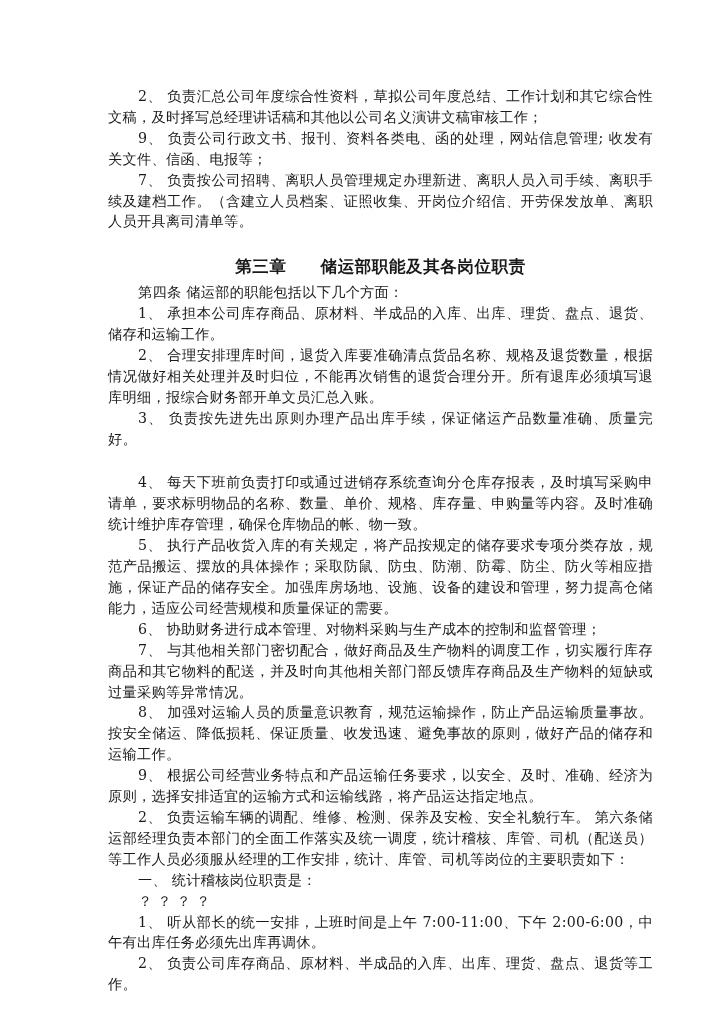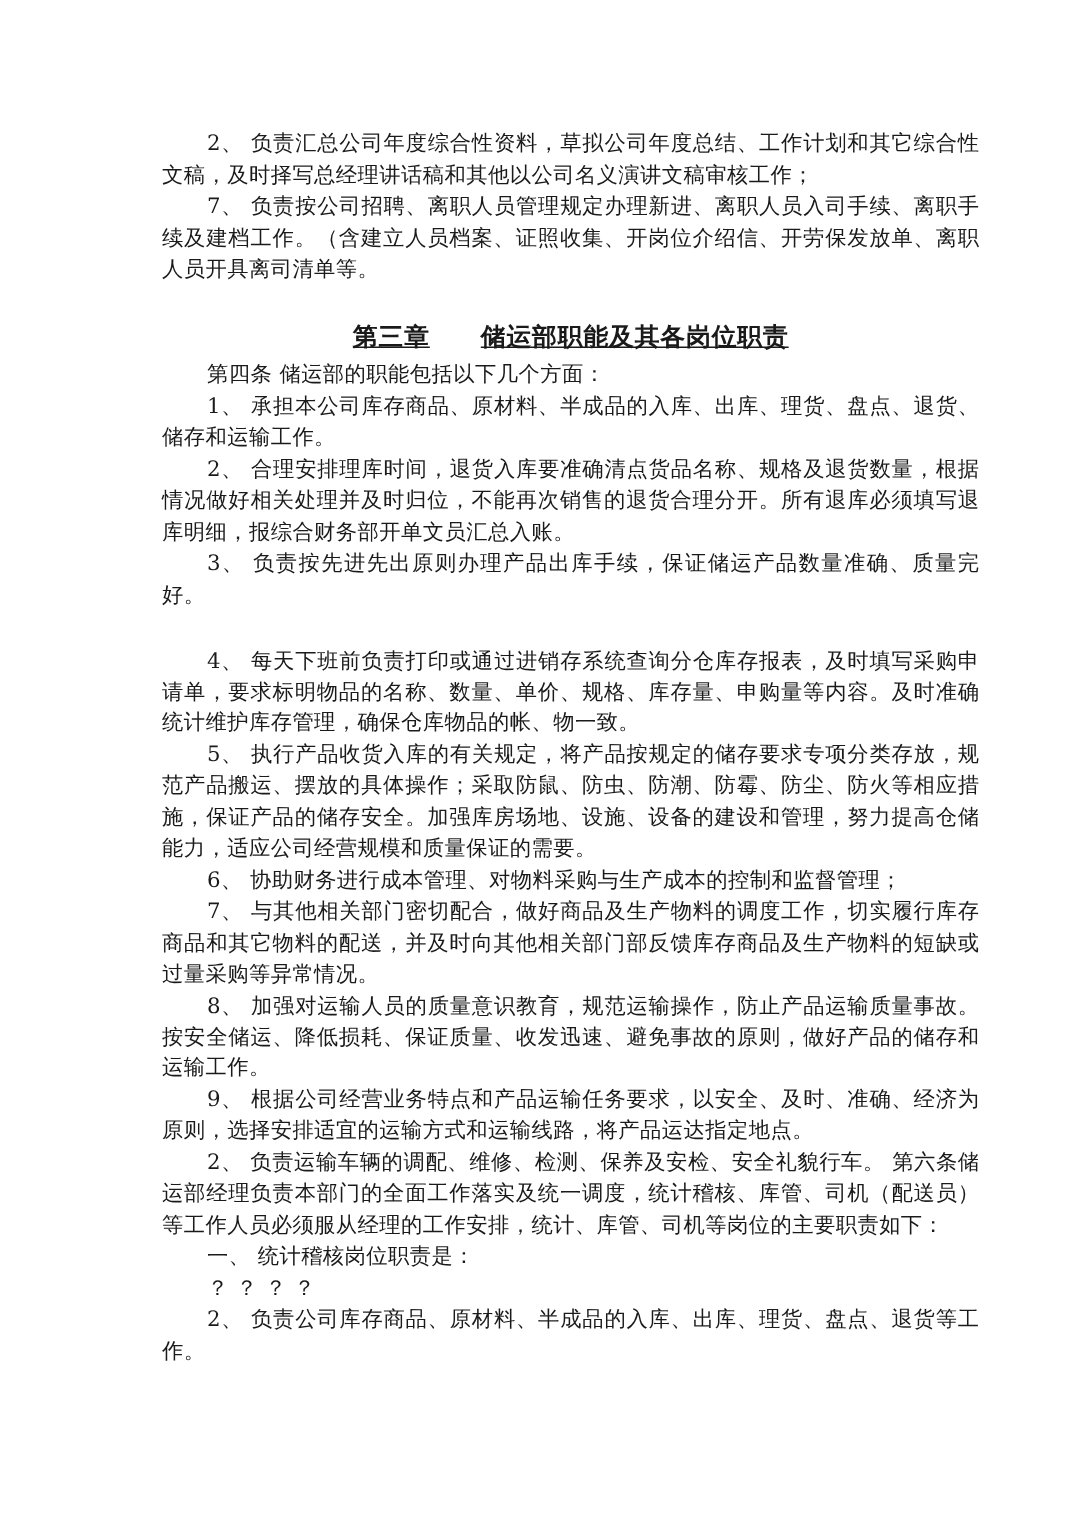--- a/index.html
+++ b/index.html
@@ -9,30 +9,31 @@
     font-family: "DejaVu Serif", "Liberation Serif", serif;
     font-size: 14.2px; line-height: 20.9px; color: #1a1a1a;
     letter-spacing: 0.3px;
   }
   .p { margin: 0; text-align: justify; }
   .indent { text-indent: 30px; }
   .blank { height: 20.9px; }
   .heading {
     font-family: "DejaVu Sans", "Liberation Sans", sans-serif;
     font-weight: bold; font-size: 16.5px; line-height: 24px;
-    text-align: center; margin: 2px 0 3px 0; letter-spacing: 0.6px; text-decoration: underline;
+    text-align: center; margin: 2px 0 3px 0; letter-spacing: 0.6px;
   }
   .heading .gap { display: inline-block; width: 34px; }
 </style>
 </head>
 <body>
 
 <div class="page">
 
   <p class="p indent">2、 负责汇总公司年度综合性资料，草拟公司年度总结、工作计划和其它综合性文稿，及时择写总经理讲话稿和其他以公司名义演讲文稿审核工作；</p>
+  <p class="p indent">9、 负责公司行政文书、报刊、资料各类电、函的处理，网站信息管理; 收发有关文件、信函、电报等；</p>
   <p class="p indent">7、 负责按公司招聘、离职人员管理规定办理新进、离职人员入司手续、离职手续及建档工作。（含建立人员档案、证照收集、开岗位介绍信、开劳保发放单、离职人员开具离司清单等。</p>
 
   <div class="blank"></div>
 
   <div class="heading">
     <span>第三章</span><span class="gap"></span><span>储运部职能及其各岗位职责</span>
   </div>
 
   <p class="p indent">第四条 储运部的职能包括以下几个方面：</p>
   <p class="p indent">1、 承担本公司库存商品、原材料、半成品的入库、出库、理货、盘点、退货、储存和运输工作。</p>
@@ -44,15 +45,16 @@
   <p class="p indent">4、 每天下班前负责打印或通过进销存系统查询分仓库存报表，及时填写采购申请单，要求标明物品的名称、数量、单价、规格、库存量、申购量等内容。及时准确统计维护库存管理，确保仓库物品的帐、物一致。</p>
   <p class="p indent">5、 执行产品收货入库的有关规定，将产品按规定的储存要求专项分类存放，规范产品搬运、摆放的具体操作；采取防鼠、防虫、防潮、防霉、防尘、防火等相应措施，保证产品的储存安全。加强库房场地、设施、设备的建设和管理，努力提高仓储能力，适应公司经营规模和质量保证的需要。</p>
   <p class="p indent">6、 协助财务进行成本管理、对物料采购与生产成本的控制和监督管理；</p>
   <p class="p indent">7、 与其他相关部门密切配合，做好商品及生产物料的调度工作，切实履行库存商品和其它物料的配送，并及时向其他相关部门部反馈库存商品及生产物料的短缺或过量采购等异常情况。</p>
   <p class="p indent">8、 加强对运输人员的质量意识教育，规范运输操作，防止产品运输质量事故。按安全储运、降低损耗、保证质量、收发迅速、避免事故的原则，做好产品的储存和运输工作。</p>
   <p class="p indent"> 9、 根据公司经营业务特点和产品运输任务要求，以安全、及时、准确、经济为原则，选择安排适宜的运输方式和运输线路，将产品运达指定地点。</p>
   <p class="p indent">2、 负责运输车辆的调配、维修、检测、保养及安检、安全礼貌行车。 第六条储运部经理负责本部门的全面工作落实及统一调度，统计稽核、库管、司机（配送员）等工作人员必须服从经理的工作安排，统计、库管、司机等岗位的主要职责如下：</p>
 
   <p class="p indent">一、 统计稽核岗位职责是：</p>
   <p class="p indent">？ ？ ？ ？</p>
+  <p class="p indent">1、 听从部长的统一安排，上班时间是上午 7:00-11:00、下午 2:00-6:00，中午有出库任务必须先出库再调休。</p>
   <p class="p indent">2、 负责公司库存商品、原材料、半成品的入库、出库、理货、盘点、退货等工作。</p>
 
 </div>
 
 </body></html>

